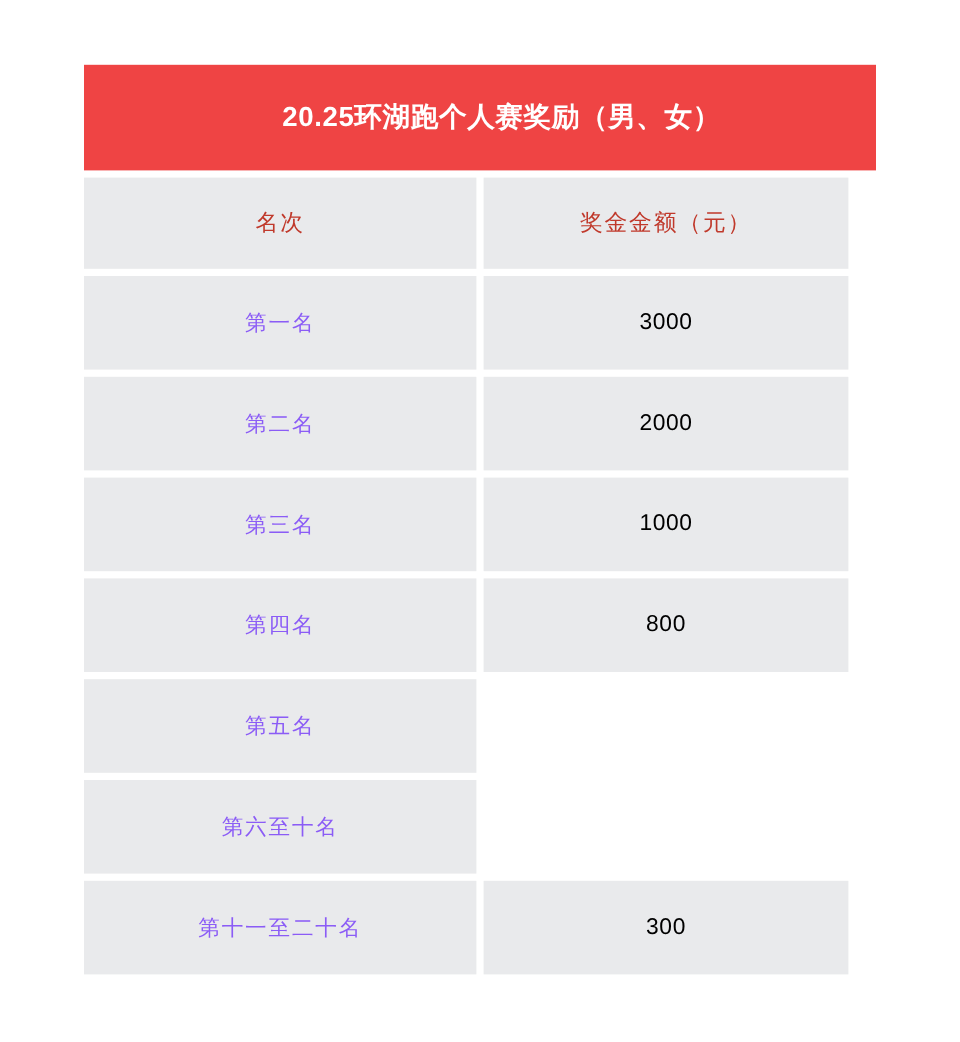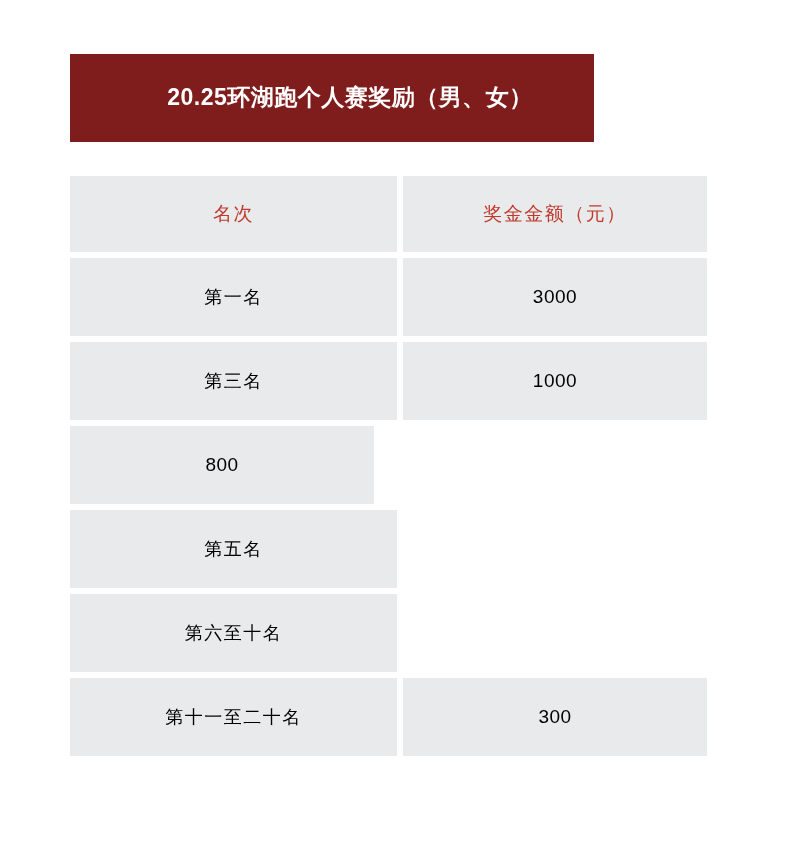--- a/index.html
+++ b/index.html
@@ -20,23 +20,23 @@
     background: #ffffff;
     box-sizing: border-box;
   }
   .table-wrap {
     position: absolute;
     left: 70px;
     top: 54px;
     width: 660px;
   }
   .title-bar {
-    width: 524px;
+    width: 660px;
     height: 88px;
-    background: #7f1d1d;
+    background: #ef4444;
     display: flex;
     align-items: center;
     justify-content: center;
     box-sizing: border-box;
     padding-left: 36px;
   }
   .title-text {
     color: #ffffff;
     font-size: 23px;
     font-weight: bold;
@@ -72,30 +72,29 @@
   .header-row .cell {
     height: 76px;
     color: #c0392b;
     font-size: 19px;
     font-weight: normal;
     letter-spacing: 1.5px;
   }
   .header-row .cell.col-rank,
   .header-row .cell.col-amount {
     color: #c0392b;
-    margin-top: 28px;
   }
   .amount-value {
     font-size: 19px;
     color: #000000;
     letter-spacing: 0.5px;
   }
   .rank-value {
     font-size: 18px;
-    color: #000000;
+    color: #8b5cf6;
     letter-spacing: 1.5px;
   }
 </style>
 </head>
 <body>
 
 <div class="page">
   <div class="table-wrap">
 
     <div class="title-bar">
@@ -111,31 +110,42 @@
 
       <div class="row">
         <div class="cell col-rank">
           <span class="rank-value">第一名</span>
         </div>
         <div class="cell col-amount">
           <span class="amount-value">3000</span>
         </div>
       </div>
 
+      <div class="row">
+        <div class="cell col-rank">
+          <span class="rank-value">第二名</span>
+        </div>
+        <div class="cell col-amount">
+          <span class="amount-value">2000</span>
+        </div>
+      </div>
 
       <div class="row">
         <div class="cell col-rank">
           <span class="rank-value">第三名</span>
         </div>
         <div class="cell col-amount">
           <span class="amount-value">1000</span>
         </div>
       </div>
 
       <div class="row">
+        <div class="cell col-rank">
+          <span class="rank-value">第四名</span>
+        </div>
         <div class="cell col-amount">
           <span class="amount-value">800</span>
         </div>
       </div>
 
       <div class="row">
         <div class="cell col-rank">
           <span class="rank-value">第五名</span>
         </div>
       </div>

